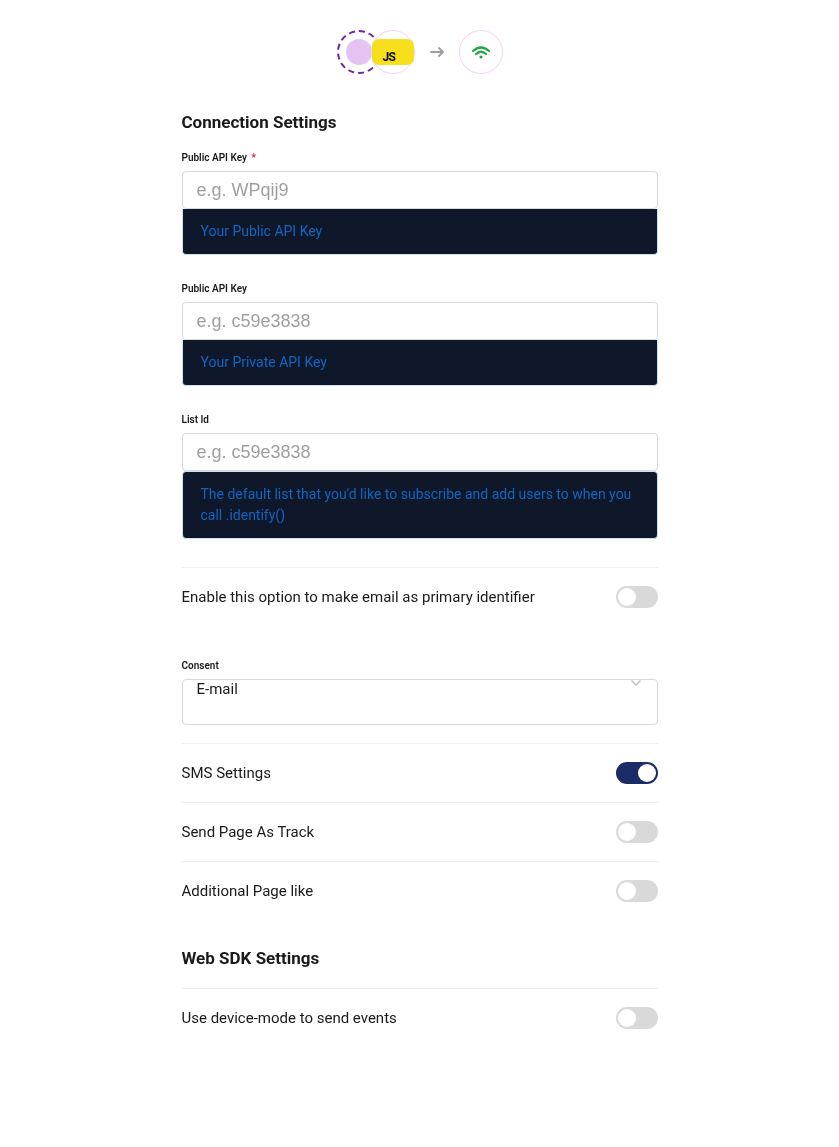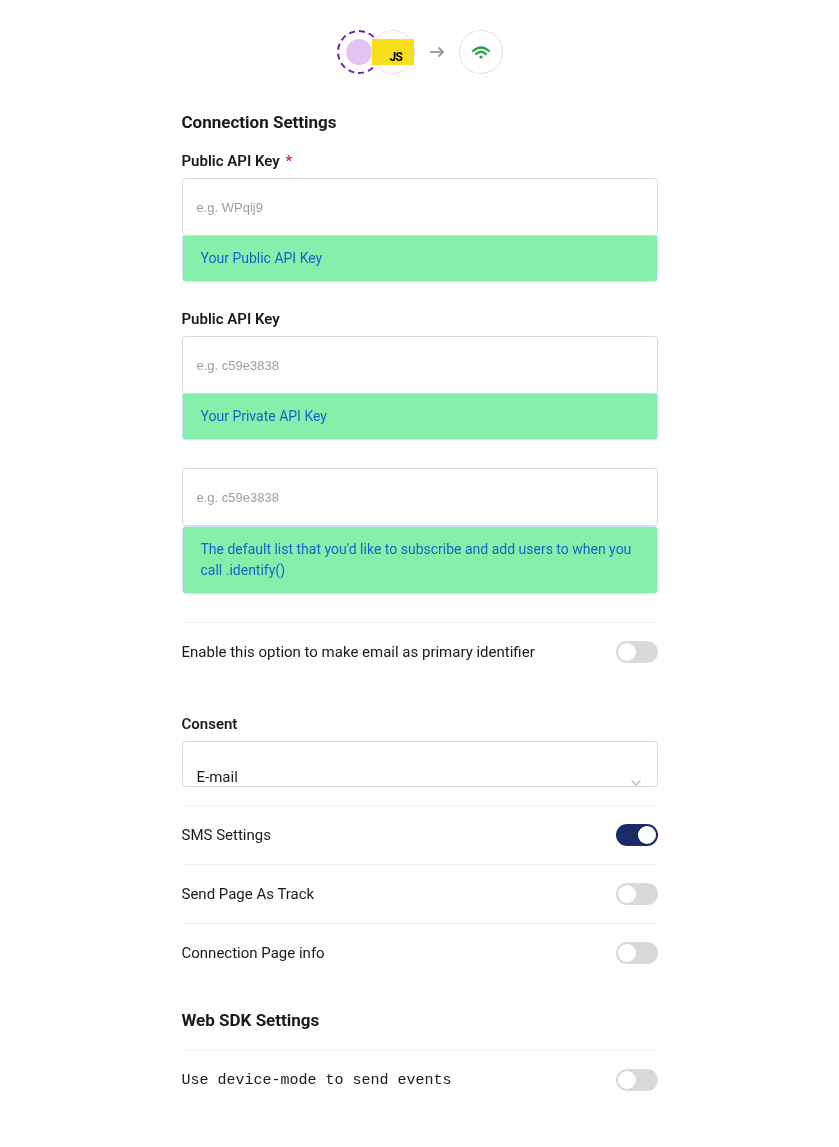--- a/index.html
+++ b/index.html
@@ -47,62 +47,63 @@
     }
     .js-badge {
       width: 50px; height: 26px;
       background: #f7df1e;
       display: flex;
       align-items: flex-end;
       justify-content: flex-end;
       font-weight: 700;
       font-size: 12px;
       color: #000;
-      padding: 0 11px 1px 0;
+      padding: 0 18px 1px 0;
       letter-spacing: -0.5px;
+      border-radius: 7px;
     }
     .arrow-circle {
       width: 22px; height: 22px;
       display: flex; align-items: center; justify-content: center;
     }
     .wifi-circle {
       width: 44px; height: 44px;
       border: 1px solid #f2d3f5;
       border-radius: 50%;
       display: flex; align-items: center; justify-content: center;
     }
     .section-title {
       font-size: 17px;
       font-weight: 700;
       margin-bottom: 20px;
       color: #1a1a1a;
     }
     .field { margin-bottom: 28px; }
     .field-label {
-      font-size: 15px;
+      font-size: 10px;
       font-weight: 600;
       margin-bottom: 8px;
       display: block;
       color: #1a1a1a;
     }
     .required { color: #dc2626; margin-left: 2px; }
     .text-input {
       width: 100%;
-      height: 58px;
+      height: 38px;
       border: 1px solid #d9d9d9;
       border-radius: 4px;
       padding: 0 14px;
-      font-size: 13px;
+      font-size: 18px;
       color: #ef4444;
       background: #fff;
       outline: none;
     }
     .text-input::placeholder { color: #9e9e9e; }
     .hint-box {
-      background: #86efac;
+      background: #0f172a;
       border: 1px solid #cfe2f6;
       border-top: none;
       border-radius: 0 0 4px 4px;
       padding: 12px 18px;
       font-size: 14px;
       color: #1565c0;
       line-height: 1.5;
     }
     .hint-box.separated {
       border-top: 1px solid #cfe2f6;
@@ -153,21 +154,21 @@
     .select-box {
       width: 100%;
       height: 46px;
       border: 1px solid #d9d9d9;
       border-radius: 4px;
       padding: 0 14px;
       font-size: 15px;
       color: #1a1a1a;
       background: #fff;
       display: flex;
-      align-items: flex-end;
+      align-items: flex-start;
       justify-content: space-between;
       cursor: pointer;
     }
     .chevron-down {
       width: 10px; height: 6px;
       margin-right: 2px;
     }
     .consent-block {
       padding-top: 18px;
       padding-bottom: 18px;
@@ -214,20 +215,21 @@
     <div class="hint-box">Your Public API Key</div>
   </div>
 
   <div class="field">
     <label class="field-label">Public API Key</label>
     <input type="text" class="text-input" placeholder="e.g. c59e3838" style="">
     <div class="hint-box">Your Private API Key</div>
   </div>
 
   <div class="field">
+    <label class="field-label">List Id</label>
     <input type="text" class="text-input" placeholder="e.g. c59e3838" style="">
     <div class="hint-box separated">The default list that you'd like to subscribe and add users to when you call .identify()</div>
   </div>
 
   <hr class="divider">
 
   <div class="toggle-row no-border" style="border-bottom:none;">
     <div class="toggle-label">Enable this option to make email as primary identifier</div>
     <div class="toggle">
         <div class="knob"></div>
@@ -254,29 +256,29 @@
   </div>
 
   <div class="toggle-row">
     <div class="toggle-label">Send Page As Track</div>
     <div class="toggle">
         <div class="knob"></div>
       </div>
   </div>
 
   <div class="toggle-row" style="border-bottom:none;">
-    <div class="toggle-label">Connection Page info</div>
+    <div class="toggle-label">Additional Page like</div>
     <div class="toggle">
         <div class="knob"></div>
       </div>
   </div>
 
   <h2 class="section-title mt">Web SDK Settings</h2>
   <hr class="divider">
 
-  <div class="toggle-row" style="border-bottom:none;font-family:Liberation Mono, monospace;">
+  <div class="toggle-row" style="border-bottom:none;">
     <div class="toggle-label">Use device-mode to send events</div>
     <div class="toggle">
         <div class="knob"></div>
       </div>
   </div>
 
 </div>
 
 </body></html>

